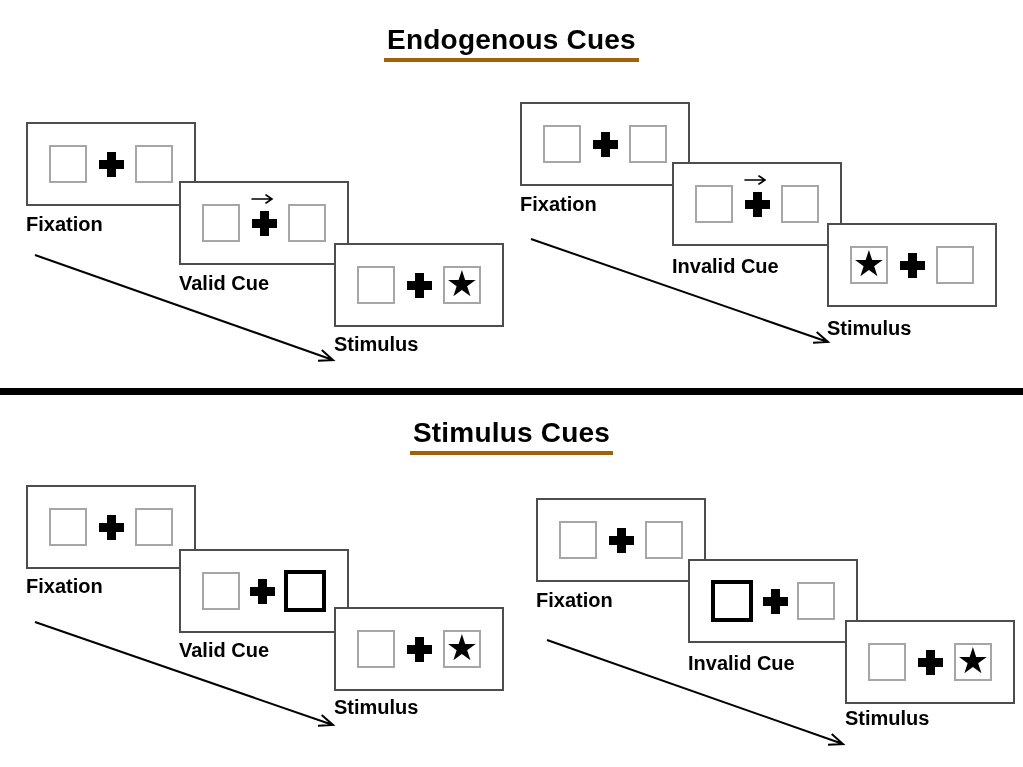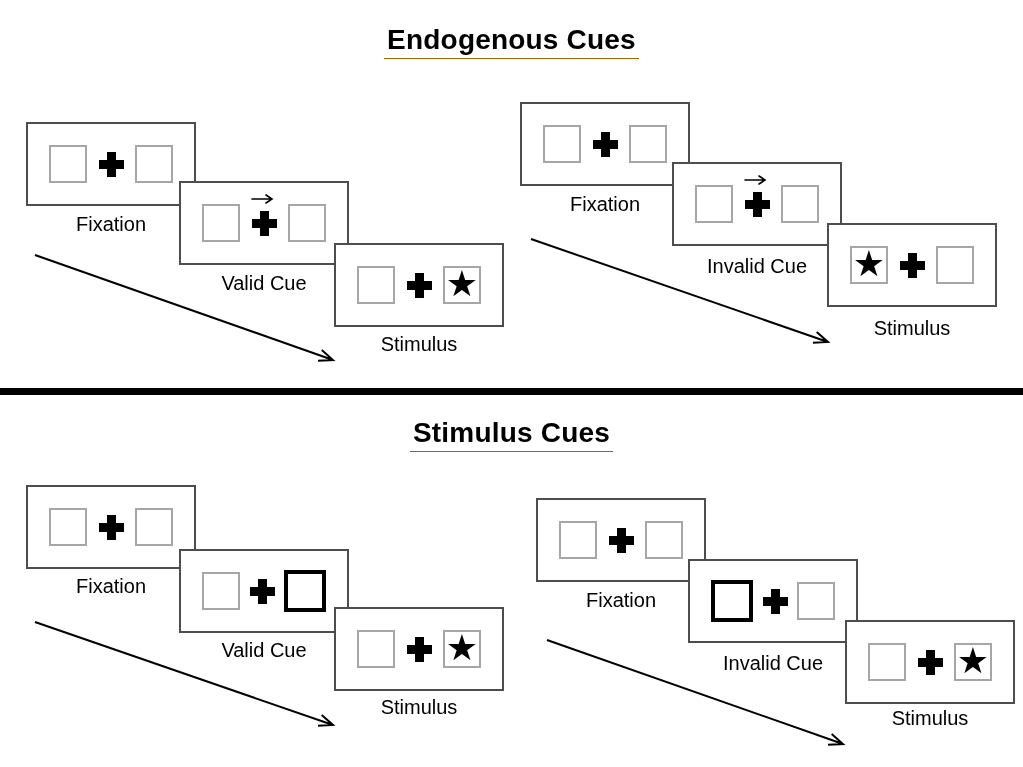--- a/index.html
+++ b/index.html
@@ -1,40 +1,40 @@
 <!DOCTYPE html>
 <html><head>
 <meta charset="utf-8">
 <style>
   *{margin:0;padding:0;box-sizing:border-box}
   html,body{background:#fff}
   body{width:1023px;height:767px;font-family:"Liberation Sans",sans-serif;position:relative;overflow:hidden}
   .stage{position:absolute;left:0;top:0;width:1023px;height:767px;background:#fff}
 
   .title{position:absolute;left:0;width:100%;text-align:center;font-weight:bold;font-size:28px;color:#000;letter-spacing:.2px}
-  .title span{display:inline-block;border-bottom:1px solid #a16207;padding:0 3px 2px 3px}
+  .title span{display:inline-block;border-bottom:4px solid #a16207;padding:0 3px 2px 3px}
   #title-endo{top:24px}
   #title-exo{top:417px}
 
   .divider{position:absolute;left:0;top:388px;width:1023px;height:7px;background:#000}
 
   .card{position:absolute;width:170px;height:84px;background:#fff;border:2px solid #4d4d4d;
         display:flex;align-items:center;justify-content:space-between;padding:0 21px}
   .sq{width:38px;height:38px;border:2px solid #a6a6a6;background:#fff;
       display:flex;align-items:center;justify-content:center}
   .sq[data-state="highlight"]{width:42px;height:42px;border:4px solid #000}
   .glyph{font-size:36px;line-height:1;color:#000;transform:translateY(-1px)}
 
   .center{position:relative;width:25px;height:25px;flex:0 0 auto}
   .plus{position:absolute;left:0;top:0;width:25px;height:25px}
   .plus::before{content:"";position:absolute;left:8px;top:0;width:9px;height:25px;background:#000}
   .plus::after{content:"";position:absolute;left:0;top:8px;width:25px;height:9px;background:#000}
   .cue-arrow{position:absolute;left:50%;transform:translateX(-50%);top:-18px}
 
-  .flabel{position:absolute;width:170px;text-align:center;font-weight:normal;font-size:20px;color:#000;white-space:nowrap}
+  .flabel{position:absolute;width:170px;text-align:left;font-weight:bold;font-size:20px;color:#000;white-space:nowrap}
   .seq-arrow{position:absolute}
 
   
   .ev-f{left:26px;top:122px}  .ev-c{left:179px;top:181px}  .ev-s{left:334px;top:243px}
   .ev-fl{left:26px;top:213px} .ev-cl{left:179px;top:272px} .ev-sl{left:334px;top:333px}
   
   .ei-f{left:520px;top:102px}  .ei-c{left:672px;top:162px}  .ei-s{left:827px;top:223px}
   .ei-fl{left:520px;top:193px} .ei-cl{left:672px;top:255px} .ei-sl{left:827px;top:317px}
   
   .xv-f{left:26px;top:485px}  .xv-c{left:179px;top:549px}  .xv-s{left:334px;top:607px}

